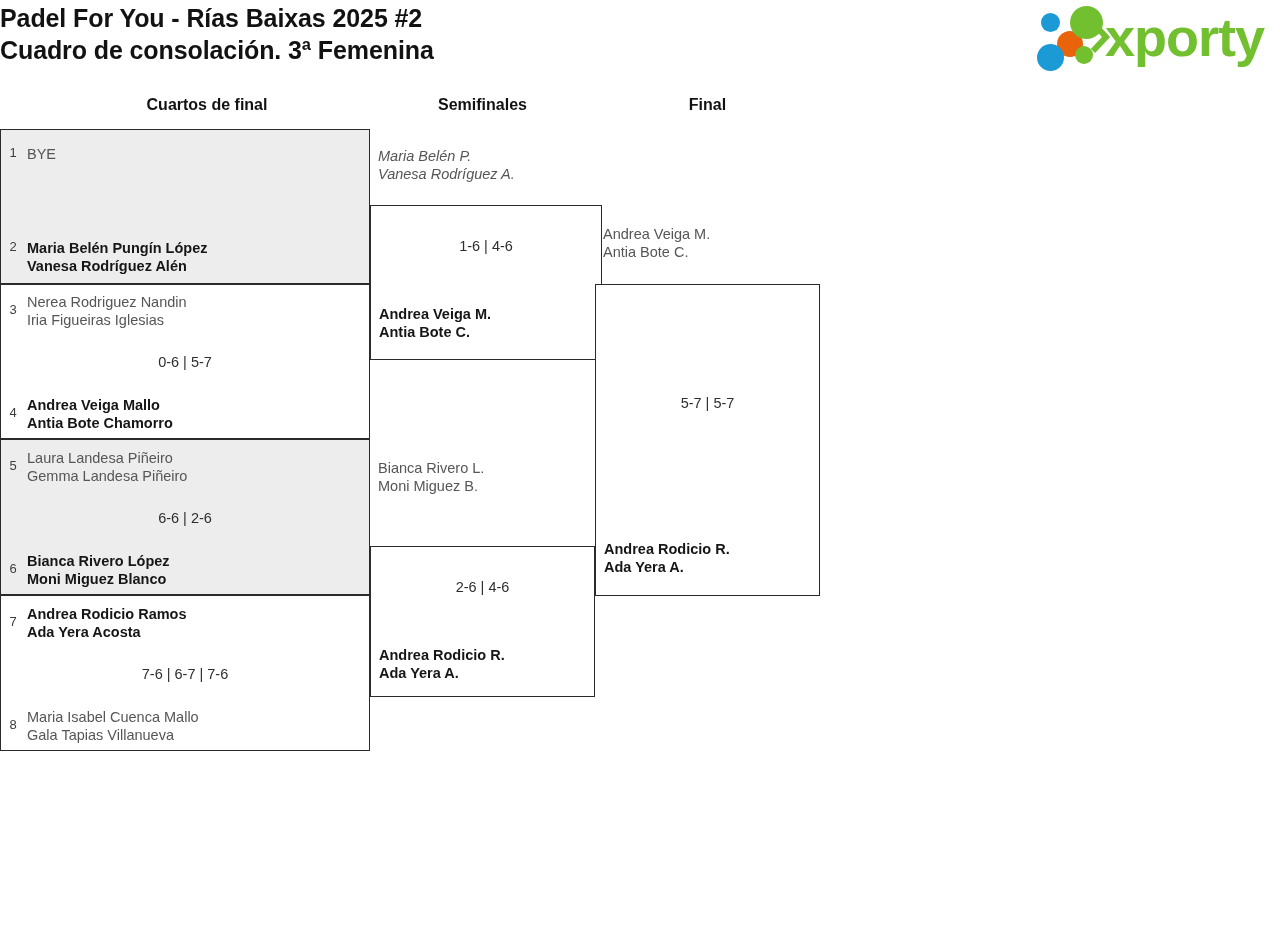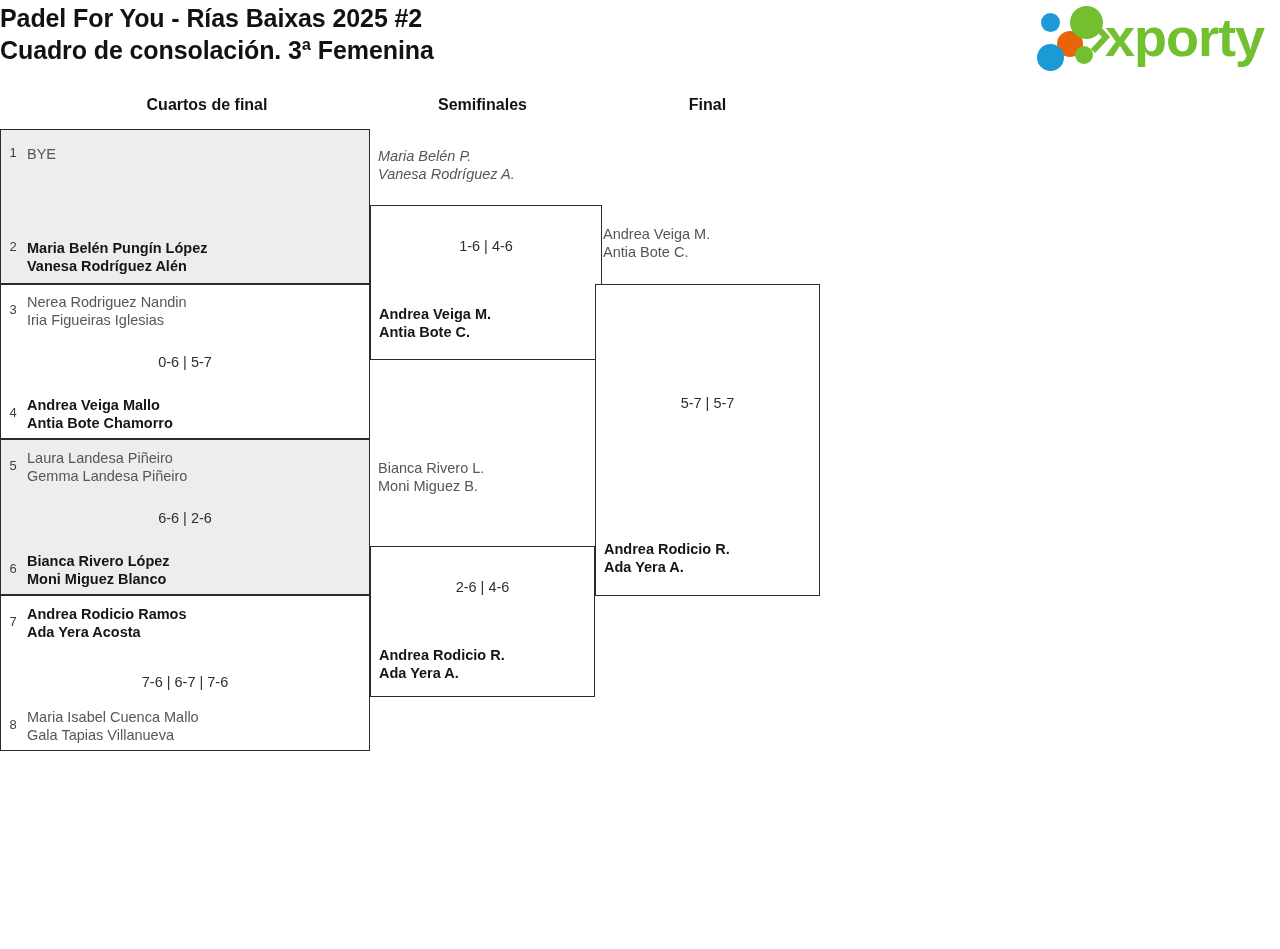--- a/index.html
+++ b/index.html
@@ -207,21 +207,21 @@
       <span class="pname">Moni Miguez Blanco</span>
     </div>
   </div>
 
   <div class="match" id="m-qf4" style="left:0px; top:595px; width:370px; height:156px;">
     <div class="team winner" style="top:9px;">
       <span class="seed" style="top:9px;">7</span>
       <span class="pname">Andrea Rodicio Ramos</span>
       <span class="pname">Ada Yera Acosta</span>
     </div>
-    <div class="score" style="top:70px;margin-top:8px;">7-6 | 6-7 | 7-6</div>
+    <div class="score" style="top:70px;">7-6 | 6-7 | 7-6</div>
     <div class="team loser" style="top:112px;">
       <span class="seed" style="top:9px;">8</span>
       <span class="pname">Maria Isabel Cuenca Mallo</span>
       <span class="pname">Gala Tapias Villanueva</span>
     </div>
   </div>
 
   <div class="team loser" id="t-sf1-top" style="position:absolute; left:370px; top:147px; width:225px; padding-left:8px;font-style:italic;">
     <span class="pname">Maria Belén P.</span>
     <span class="pname">Vanesa Rodríguez A.</span>

